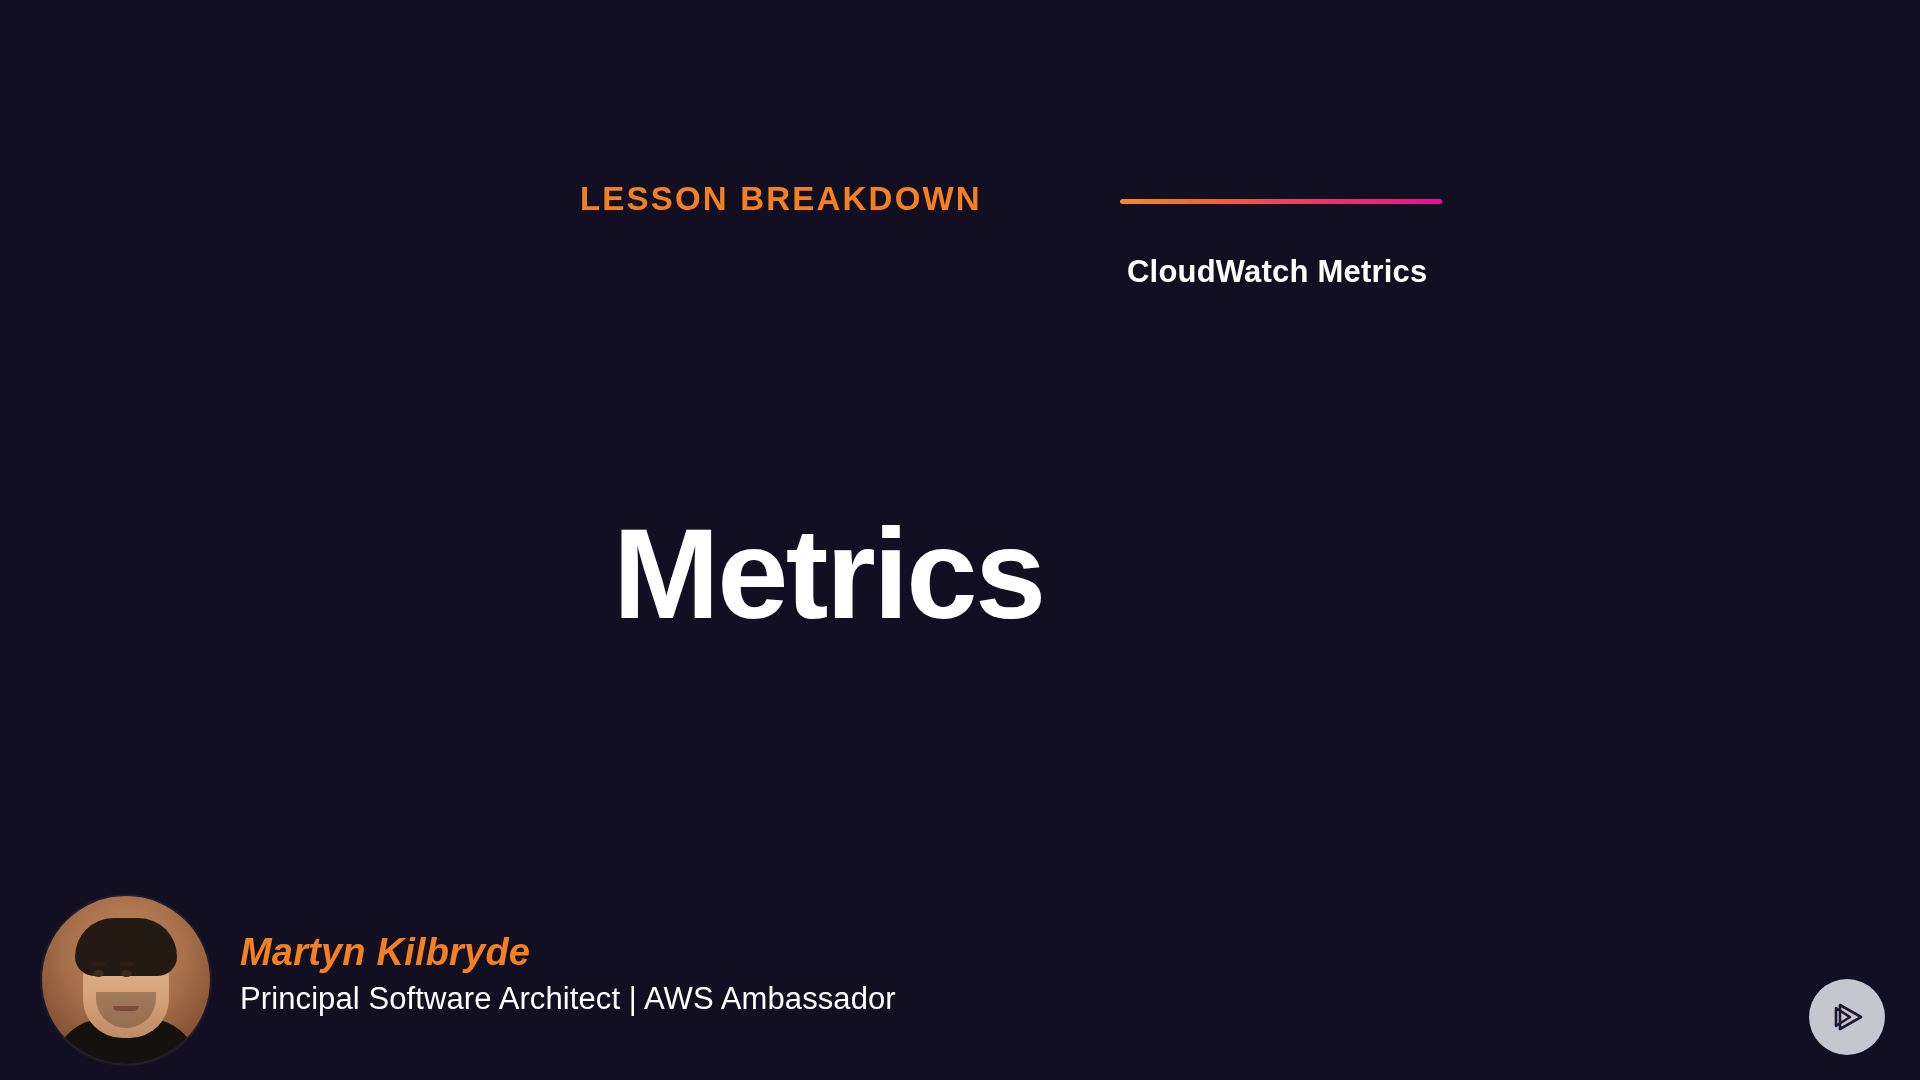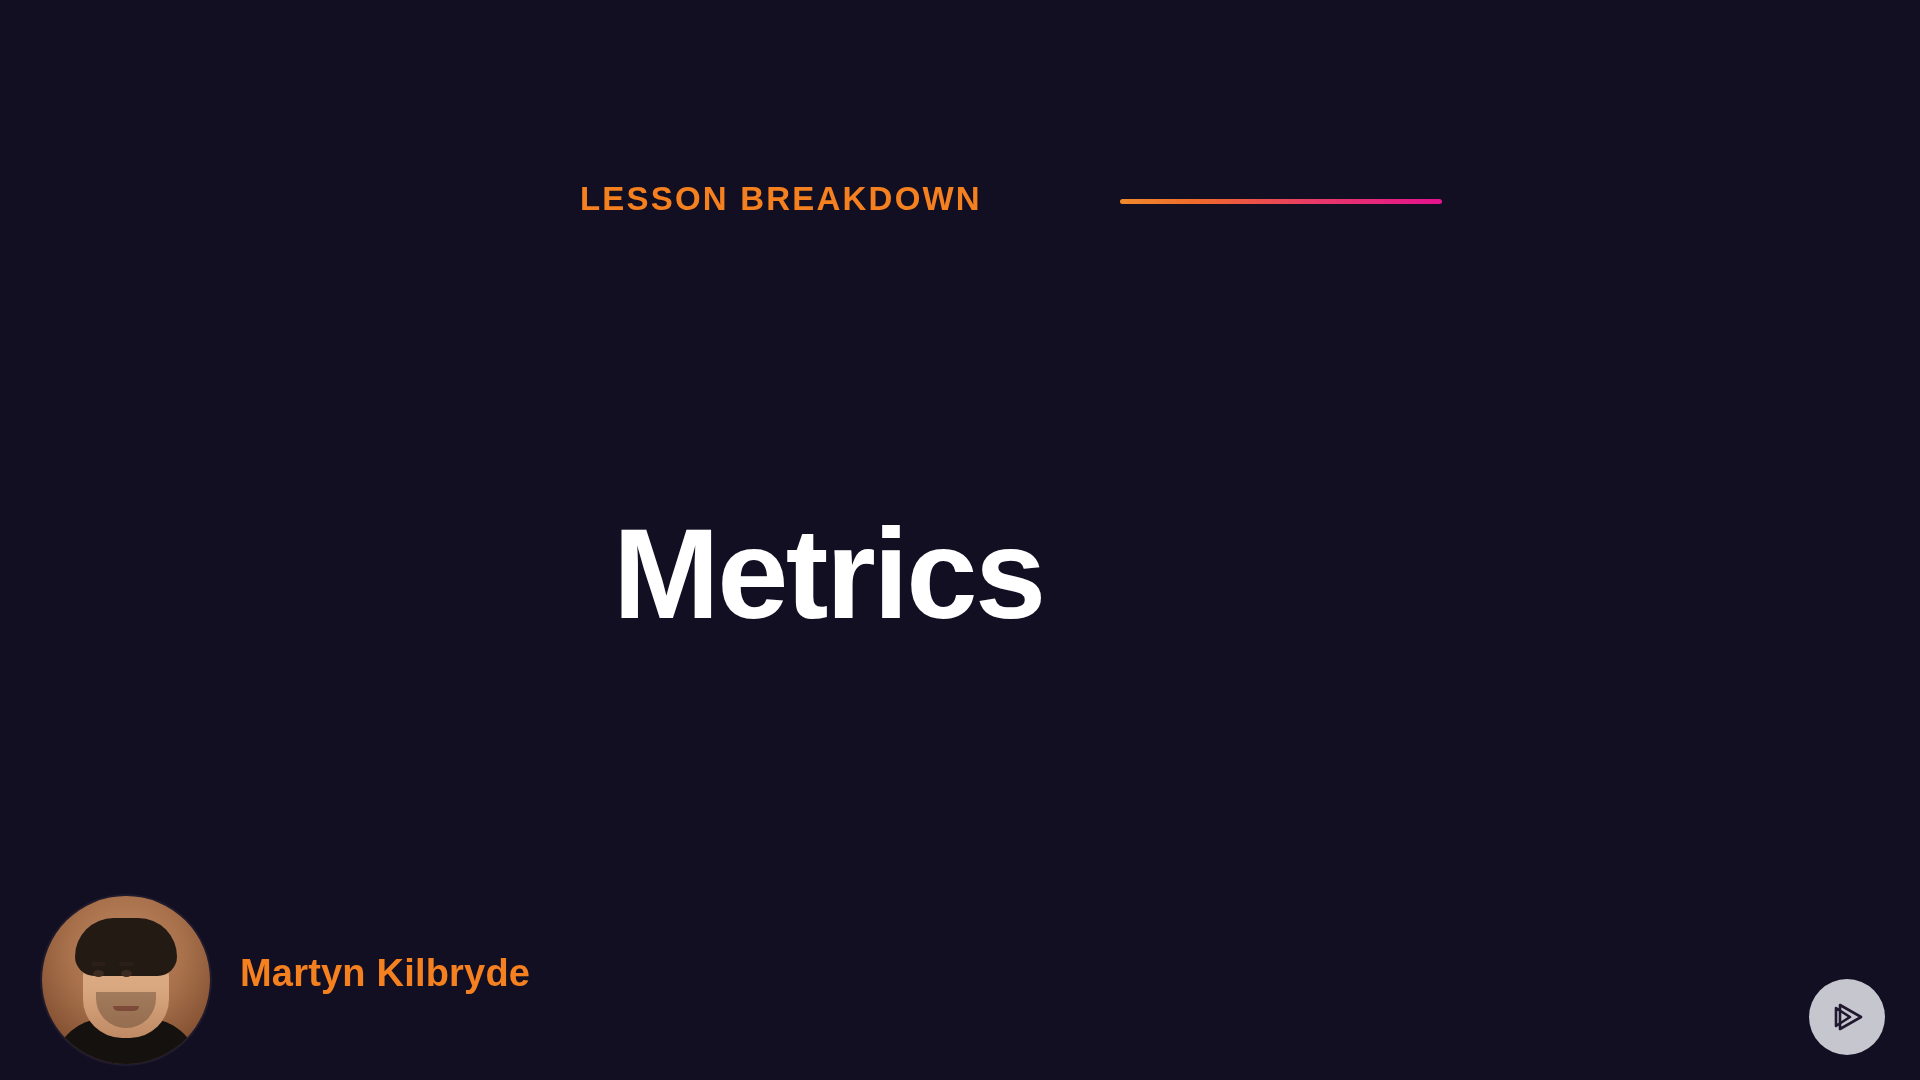--- a/index.html
+++ b/index.html
@@ -186,20 +186,21 @@
 
   .presenter-text { display: flex; flex-direction: column; gap: 12px; padding-bottom: 14px; }
 
   .presenter-name {
     font-size: 38px;
     font-weight: 700;
     color: #f5801f;
     letter-spacing: 0.2px;
     line-height: 1;
     white-space: nowrap;
+    font-style: italic;
   }
   .presenter-role {
     font-size: 31px;
     font-weight: 400;
     color: #ffffff;
     letter-spacing: 0.1px;
     line-height: 1;
     white-space: nowrap;
   }
 
@@ -221,40 +222,42 @@
 </style>
 </head>
 <body>
 
 <div class="slide">
 
   <div class="kicker">LESSON BREAKDOWN</div>
 
   <div class="rule"></div>
 
+  <div class="chapter">CloudWatch Metrics</div>
 
   <h1 class="headline">Metrics</h1>
 
   <div class="presenter">
 
     <div class="avatar">
       <div class="shoulders"></div>
       <div class="neck"></div>
       <div class="face"></div>
       <div class="beard"></div>
       <div class="hair"></div>
       <div class="brow l"></div>
       <div class="brow r"></div>
       <div class="eye l"></div>
       <div class="eye r"></div>
       <div class="mouth"></div>
     </div>
 
     <div class="presenter-text">
       <div class="presenter-name">Martyn Kilbryde</div>
+      <div class="presenter-role">Principal Software Architect | AWS Ambassador</div>
     </div>
 
   </div>
 
   <div class="play-badge">
     <span>
       <svg width="42" height="42" viewBox="0 0 42 42" aria-hidden="true">
         <polygon points="14,9 35,21 14,33" fill="none" stroke="#20182f" stroke-width="2.6" stroke-linejoin="round"></polygon>
         <polygon points="10,12 24,21 10,30" fill="none" stroke="#20182f" stroke-width="2.6" stroke-linejoin="round"></polygon>
       </svg>

